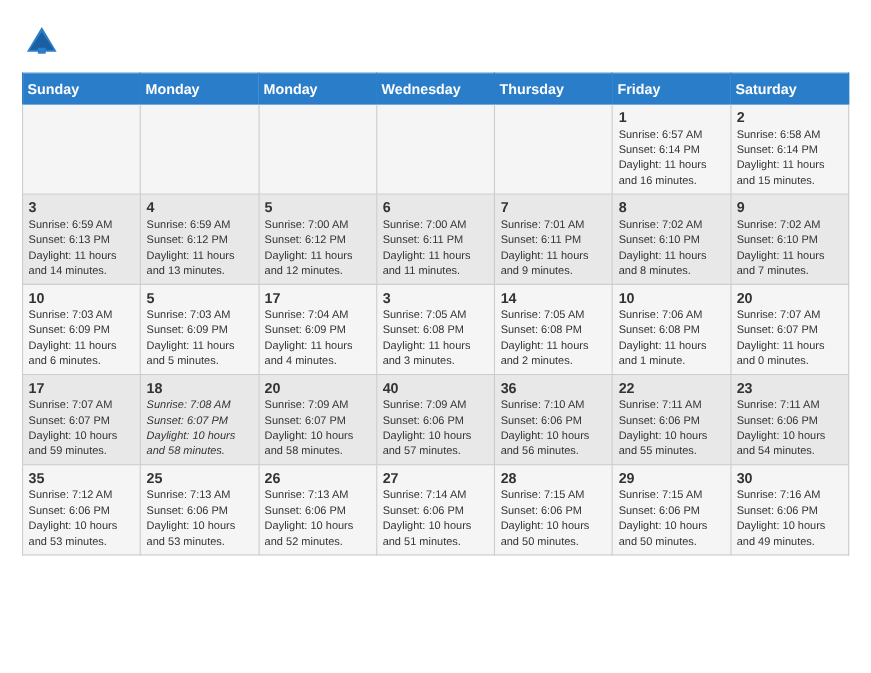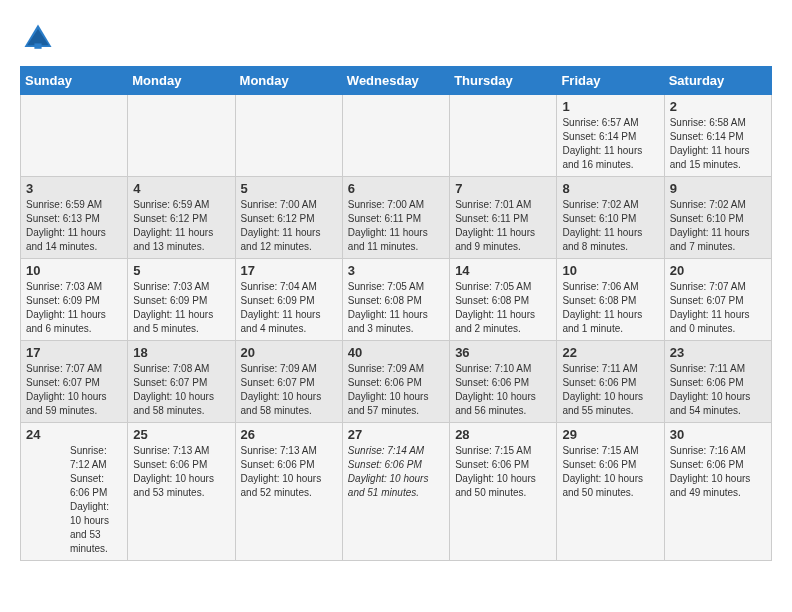--- a/index.html
+++ b/index.html
@@ -231,21 +231,21 @@
       </tr>
       <tr>
         <td>
           <span class="day-num">17</span>
           <div class="day-info" style="white-space: pre-line;">Sunrise: 7:07 AM
 Sunset: 6:07 PM
 Daylight: 10 hours and 59 minutes.</div>
         </td>
         <td>
           <span class="day-num">18</span>
-          <div class="day-info" style="white-space: pre-line;">Sunrise: 7:08 AM
+          <div class="day-info" style="white-space: pre-line; font-style: italic;">Sunrise: 7:08 AM
 Sunset: 6:07 PM
 Daylight: 10 hours and 58 minutes.</div>
         </td>
         <td>
           <span class="day-num">20</span>
           <div class="day-info" style="white-space: pre-line;">Sunrise: 7:09 AM
 Sunset: 6:07 PM
 Daylight: 10 hours and 58 minutes.</div>
         </td>
         <td>
@@ -268,40 +268,40 @@
         </td>
         <td>
           <span class="day-num">23</span>
           <div class="day-info" style="white-space: pre-line;">Sunrise: 7:11 AM
 Sunset: 6:06 PM
 Daylight: 10 hours and 54 minutes.</div>
         </td>
       </tr>
       <tr>
         <td>
-          <span class="day-num">24</span>
-          <div class="day-info" style="white-space: pre-line; margin-left: 44px;">Sunrise: 7:12 AM
+          <span class="day-num">35</span>
+          <div class="day-info" style="white-space: pre-line;">Sunrise: 7:12 AM
 Sunset: 6:06 PM
 Daylight: 10 hours and 53 minutes.</div>
         </td>
         <td>
           <span class="day-num">25</span>
           <div class="day-info" style="white-space: pre-line;">Sunrise: 7:13 AM
 Sunset: 6:06 PM
 Daylight: 10 hours and 53 minutes.</div>
         </td>
         <td>
           <span class="day-num">26</span>
           <div class="day-info" style="white-space: pre-line;">Sunrise: 7:13 AM
 Sunset: 6:06 PM
 Daylight: 10 hours and 52 minutes.</div>
         </td>
         <td>
           <span class="day-num">27</span>
-          <div class="day-info" style="white-space: pre-line; font-style: italic;">Sunrise: 7:14 AM
+          <div class="day-info" style="white-space: pre-line;">Sunrise: 7:14 AM
 Sunset: 6:06 PM
 Daylight: 10 hours and 51 minutes.</div>
         </td>
         <td>
           <span class="day-num">28</span>
           <div class="day-info" style="white-space: pre-line;">Sunrise: 7:15 AM
 Sunset: 6:06 PM
 Daylight: 10 hours and 50 minutes.</div>
         </td>
         <td>

